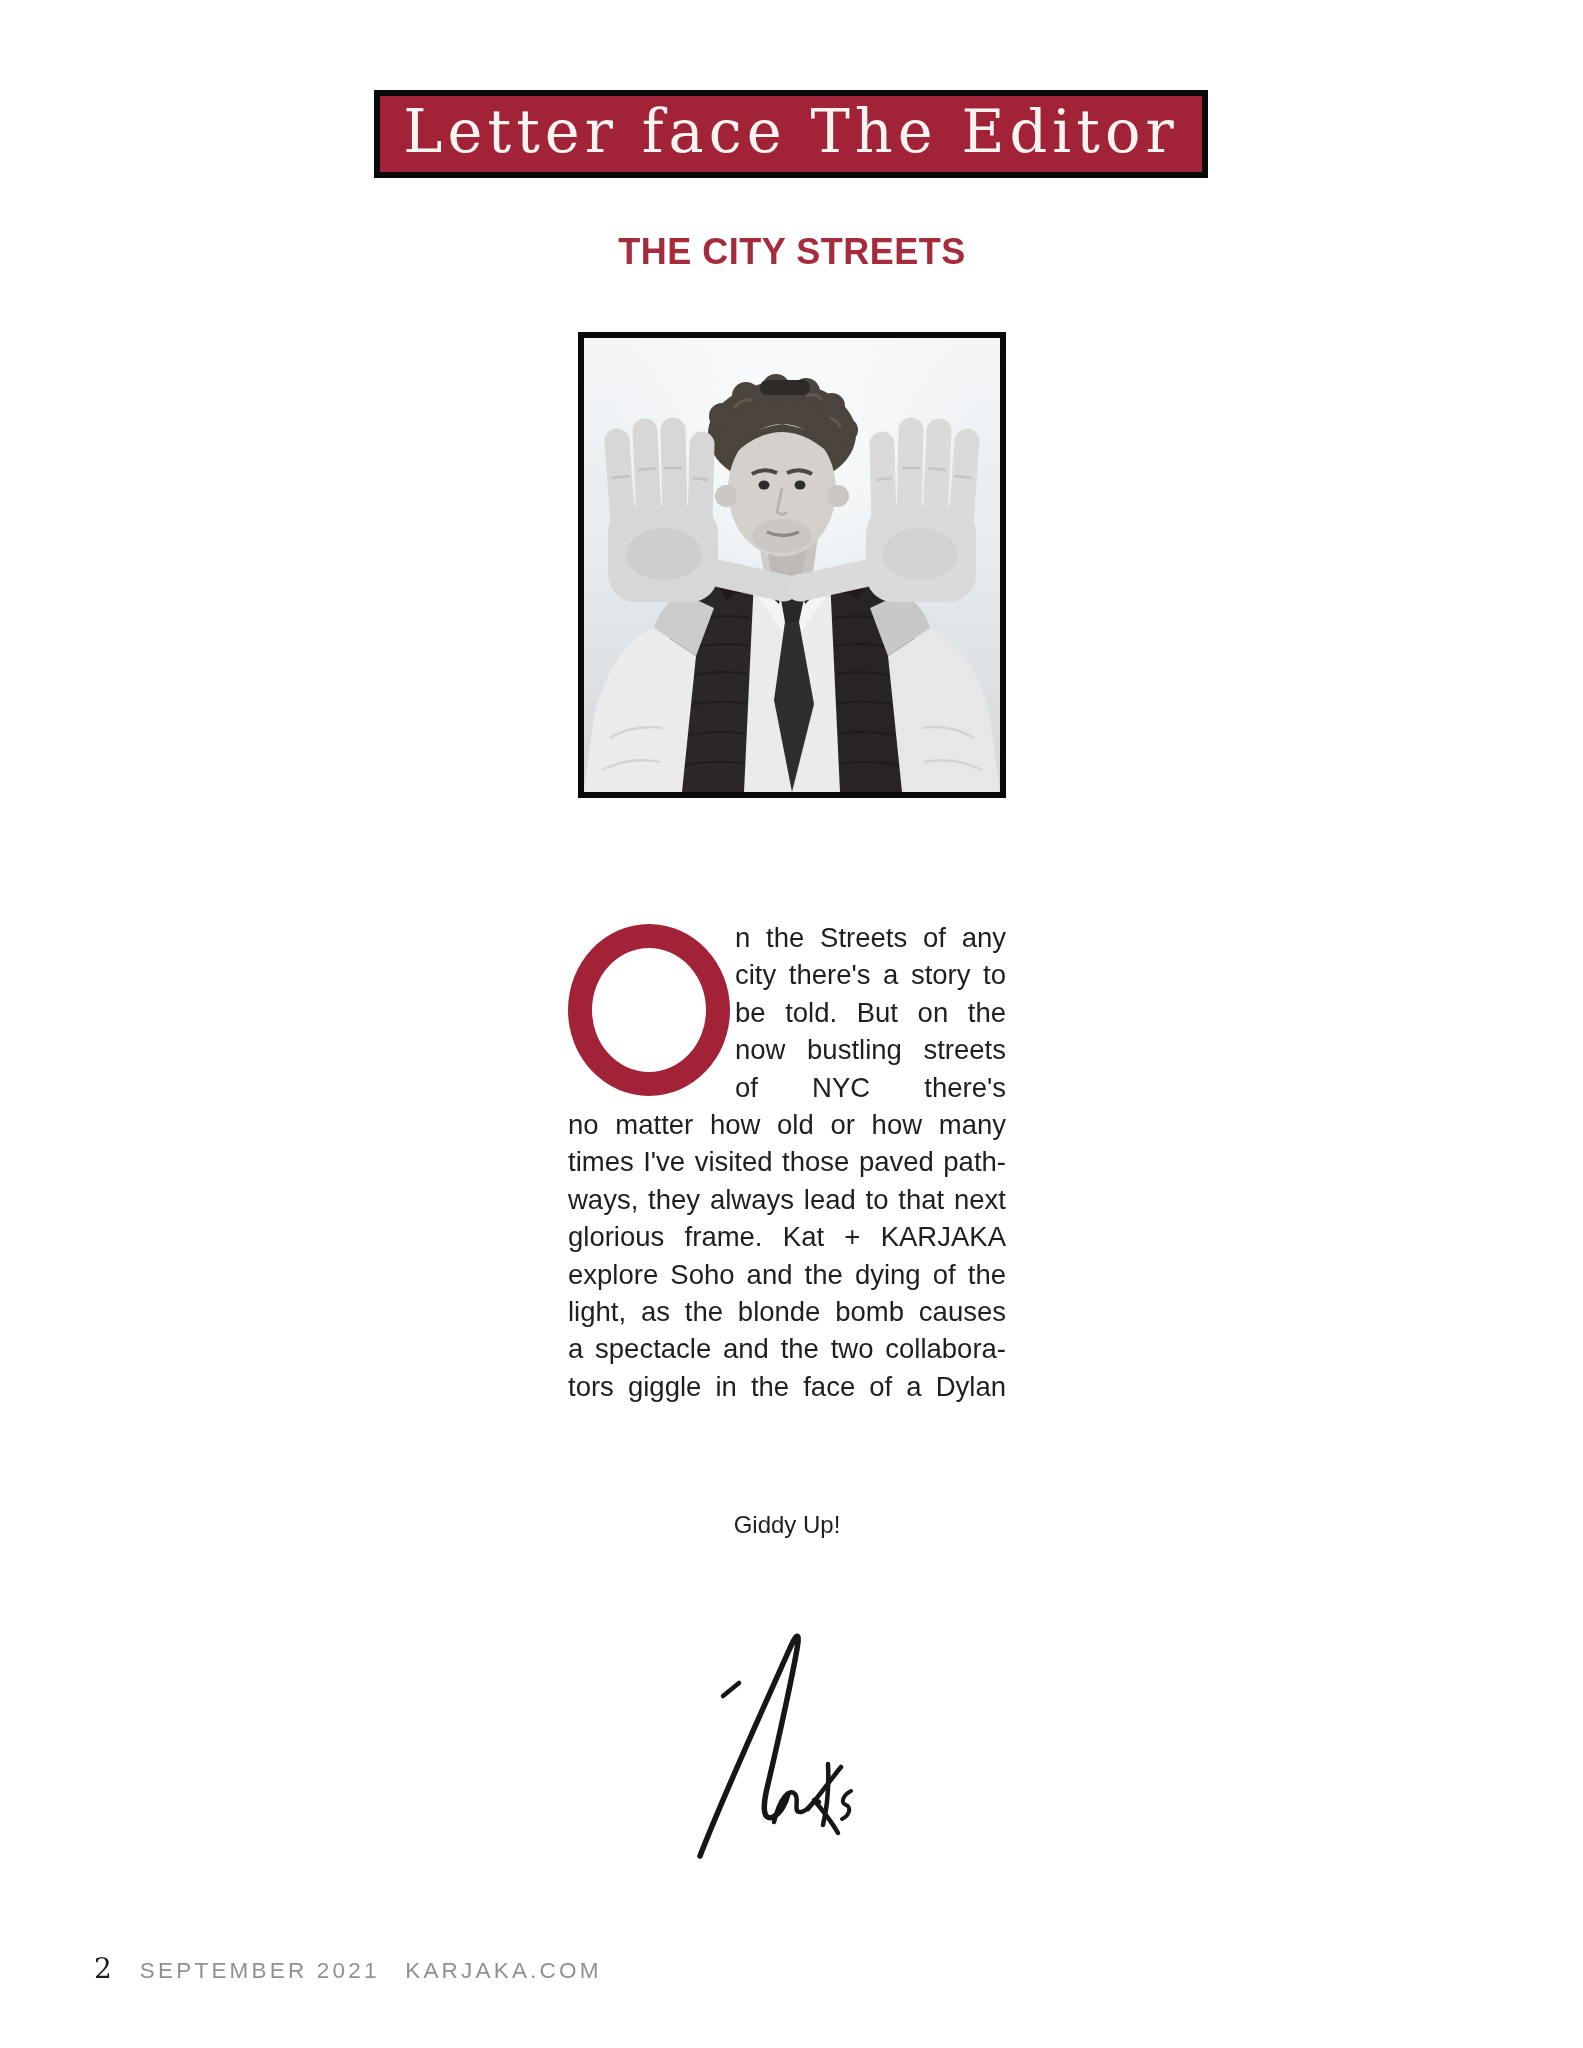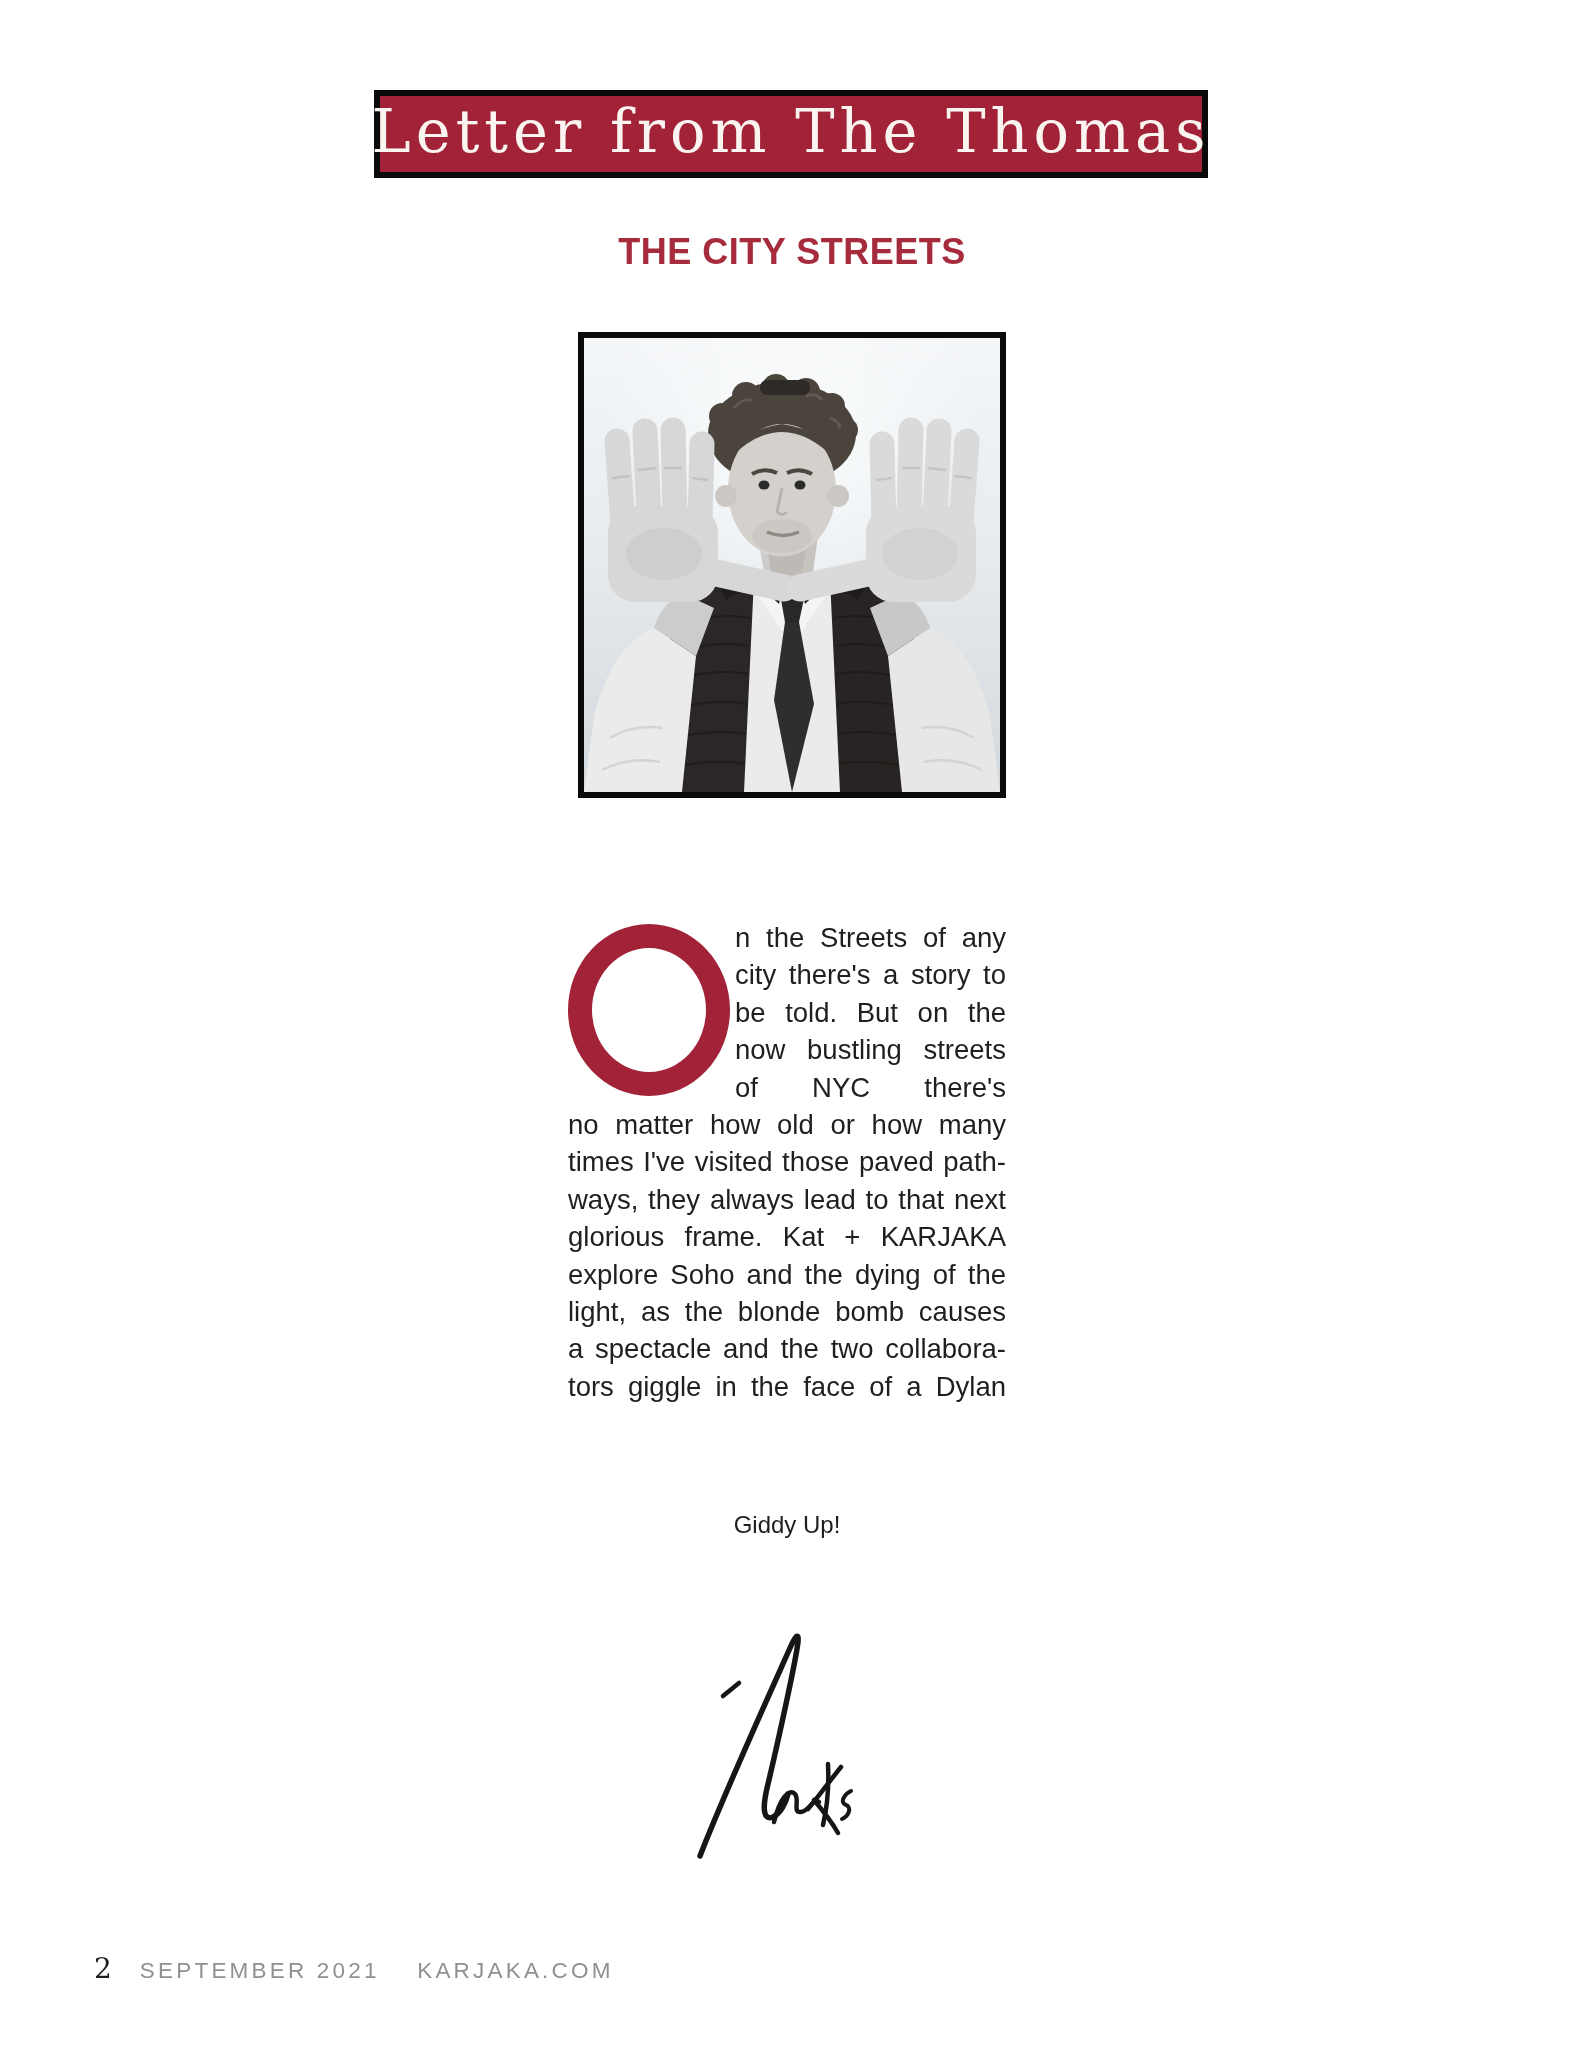--- a/index.html
+++ b/index.html
@@ -81,29 +81,29 @@
   }
   .page-number{
     font-family:"DejaVu Serif","Liberation Serif",serif;
     font-size:28px;color:#1c1c1c;
   }
   .footer-text{
     margin-left:28px;
     font-size:22.5px;letter-spacing:3.2px;color:var(--footer-gray);
     white-space:nowrap;
   }
-  .footer-text .site{margin-left:28px;}
+  .footer-text .site{margin-left:16px;}
 </style>
 </head>
 <body>
 
 <div class="page">
 
   <div class="banner">
-    <span class="banner-title">Letter from The Thomas</span>
+    <span class="banner-title">Letter face The Editor</span>
   </div>
 
   <div class="subtitle">THE CITY STREETS</div>
 
   <div class="photo-frame">
     <svg viewBox="0 0 416 454" aria-hidden="true">
       <defs>
         <linearGradient id="bgv" x1="0" y1="0" x2="0" y2="1">
           <stop offset="0" stop-color="#f4f6f8"></stop>
           <stop offset="0.45" stop-color="#e8ecef"></stop>

